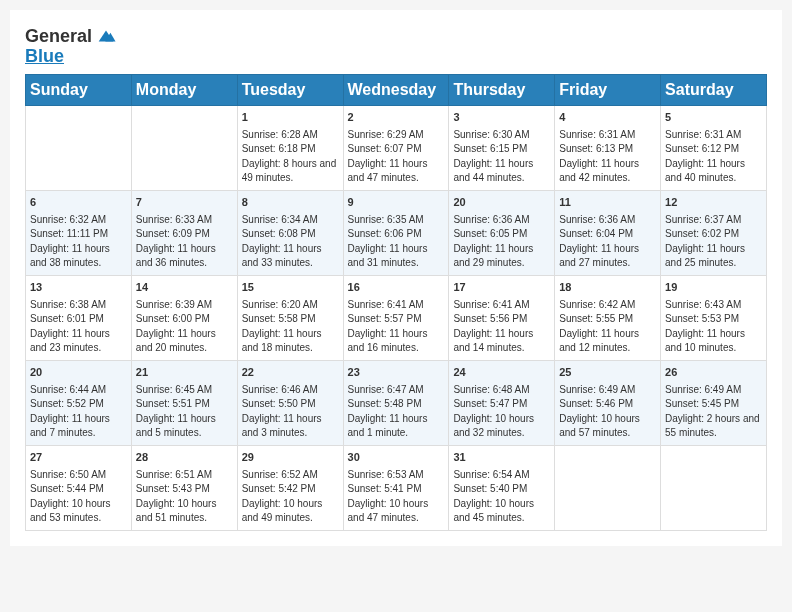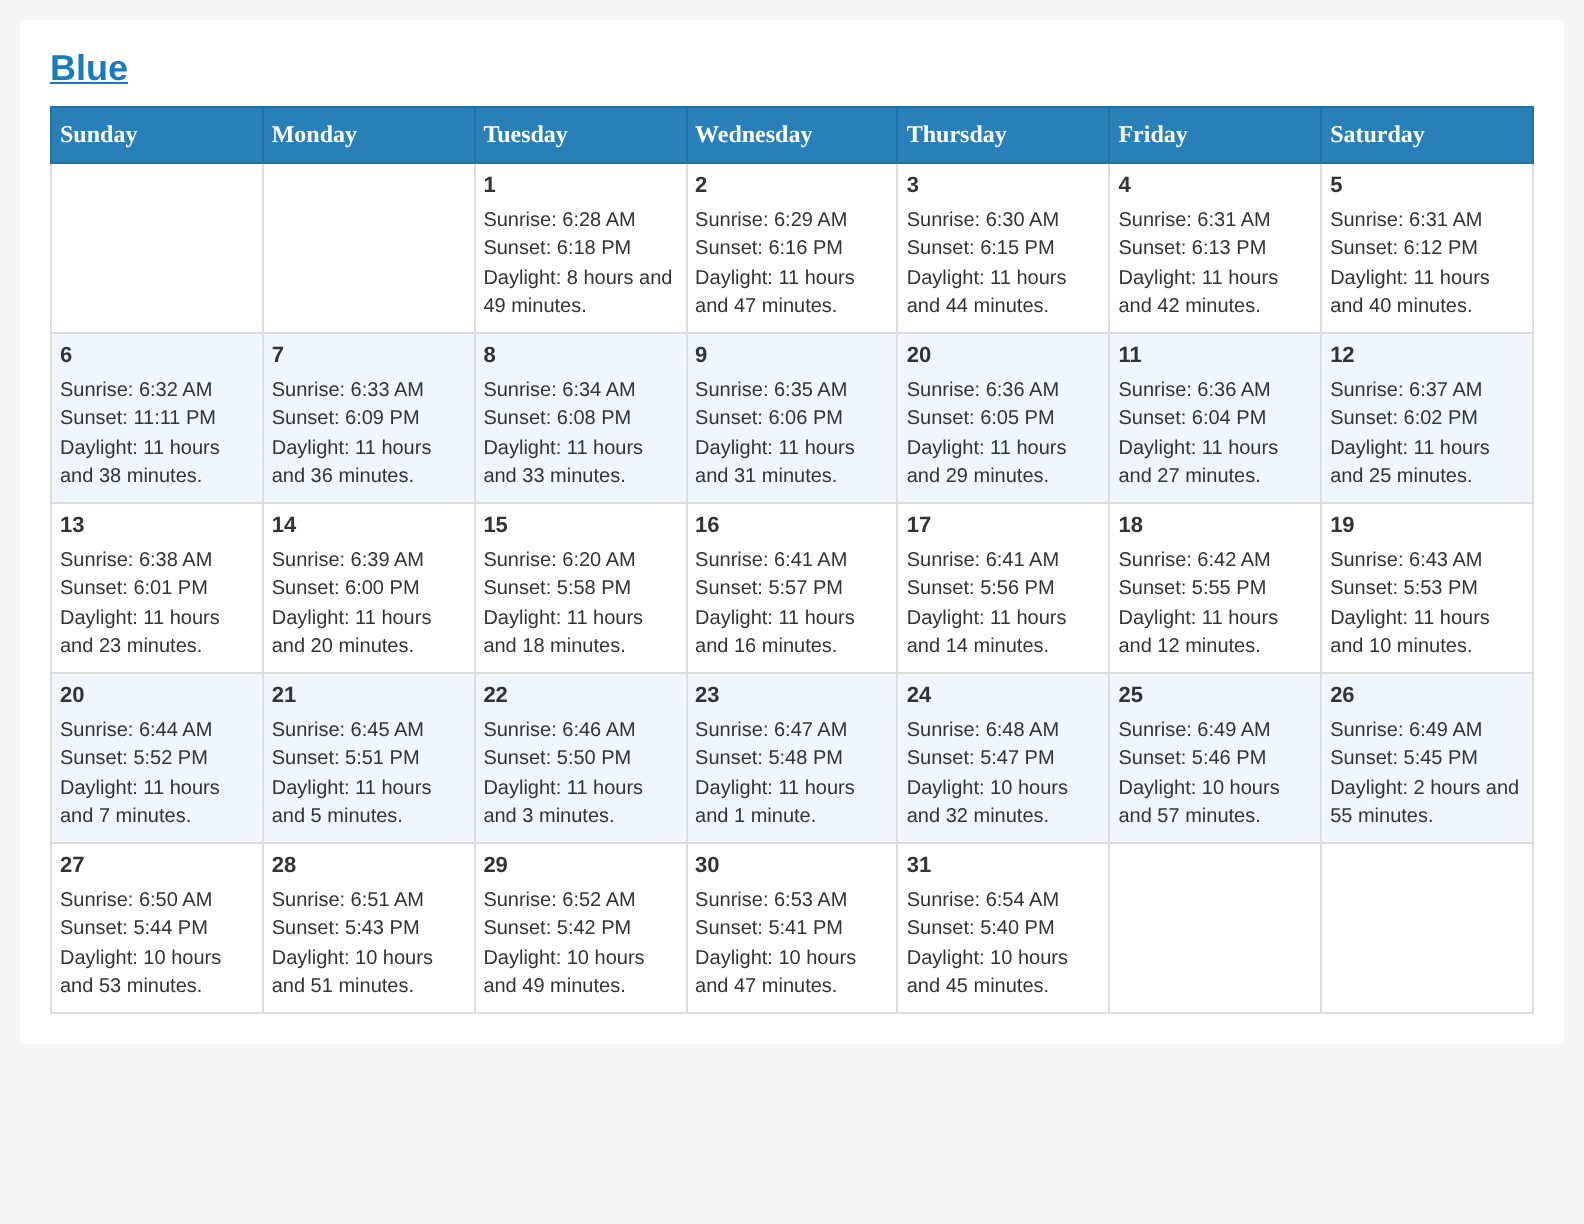--- a/index.html
+++ b/index.html
@@ -53,26 +53,25 @@
       color: #555;
     }
     table {
       width: 100%;
       border-collapse: collapse;
       border: 1px solid #ccc;
     }
     thead tr th {
       background-color: #2980b9;
       color: white;
-      font-size: 12px;
+      font-size: 16px;
       font-weight: bold;
       padding: 6px 4px;
       text-align: left;
       border: 1px solid #2471a3;
-      font-family: Liberation Serif, serif;
     }
     tbody tr td {
       vertical-align: top;
       font-size: 10px;
       color: #333;
       padding: 4px;
       border: 1px solid #ddd;
       width: 14.28%;
       min-height: 80px;
       line-height: 1.45;
@@ -93,20 +92,27 @@
       background-color: #f9f9f9;
     }
   </style>
 </head>
 <body>
 
 <div class="container">
   <div class="header">
     <div class="logo">
       <div>
+        <div style="display:flex;align-items:center;">
+          <span class="logo-text">General</span>
+          <svg class="logo-icon" viewBox="0 0 30 25">
+            <polygon points="5,20 15,5 25,20" fill="#1a7bbb"></polygon>
+            <polygon points="18,20 25,8 32,20" fill="#1a7bbb" transform="translate(-4,0)"></polygon>
+          </svg>
+        </div>
         <span class="logo-text logo-blue">Blue</span>
       </div>
     </div>
     <div class="title-block">
       <div class="month-title"></div>
       <div class="location-title"></div>
     </div>
   </div>
 
   <table>
@@ -127,21 +133,21 @@
           <td class="empty"></td>
           <td>
             <span class="day-num">1</span>
             <div>Sunrise: 6:28 AM</div>
             <div>Sunset: 6:18 PM</div>
             <div>Daylight: 8 hours and 49 minutes.</div>
           </td>
           <td>
             <span class="day-num">2</span>
             <div>Sunrise: 6:29 AM</div>
-            <div>Sunset: 6:16 PM</div>
+            <div>Sunset: 6:07 PM</div>
             <div>Daylight: 11 hours and 47 minutes.</div>
           </td>
           <td>
             <span class="day-num">3</span>
             <div>Sunrise: 6:30 AM</div>
             <div>Sunset: 6:15 PM</div>
             <div>Daylight: 11 hours and 44 minutes.</div>
           </td>
           <td>
             <span class="day-num">4</span>

